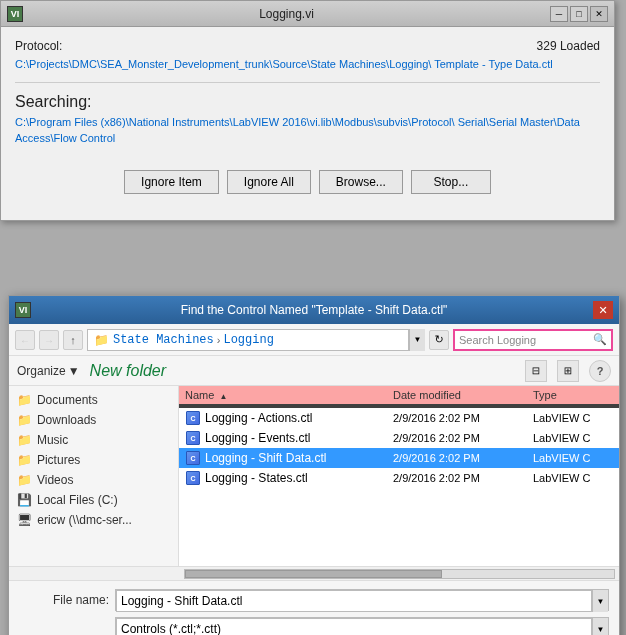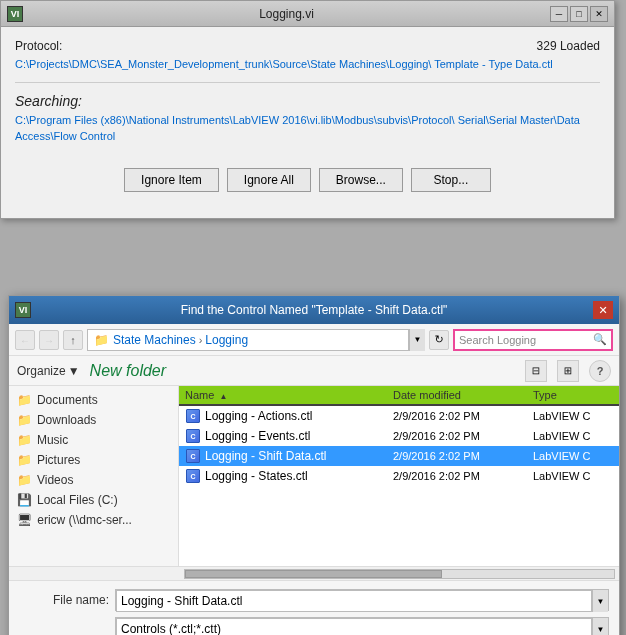--- a/index.html
+++ b/index.html
@@ -75,21 +75,21 @@
 
     .divider {
       border: none;
       border-top: 1px solid #ccc;
       margin: 10px 0;
     }
 
     .searching-section {
       margin-bottom: 16px;
     }
-    .searching-label { font-size: 14px; color: #222; margin-bottom: 4px; font-style: italic; }
+    .searching-label { font-size: 16px; color: #222; margin-bottom: 4px; }
     .search-path {
       font-size: 11px;
       color: #0066cc;
       line-height: 1.4;
     }
 
     .bg-buttons {
       display: flex;
       gap: 8px;
       justify-content: center;
@@ -174,21 +174,21 @@
       background: white;
       border: 1px solid #bbb;
       height: 22px;
       display: flex;
       align-items: center;
       padding: 0 6px;
       font-size: 12px;
       color: #333;
     }
     .breadcrumb-sep { color: #666; margin: 0 3px; font-size: 11px; }
-    .breadcrumb-link { color: #0066cc; cursor: pointer; }
+    .breadcrumb-link { color: #0066cc; cursor: pointer; font-family: Liberation Mono, monospace; }
     .breadcrumb-dropdown {
       width: 16px; height: 22px;
       background: #e0e0e0;
       border-left: 1px solid #bbb;
       display: flex; align-items: center; justify-content: center;
       font-size: 8px; cursor: pointer;
     }
     .nav-refresh {
       width: 20px; height: 20px;
       background: #e8e8e8;
@@ -262,22 +262,22 @@
     
     .file-list-panel {
       flex: 1;
       background: white;
       overflow: hidden;
       display: flex;
       flex-direction: column;
     }
     .file-list-header {
       display: flex;
-      border-bottom: 2px solid #404040;
-      background: #84cc16;
+      border-bottom: 4px solid #404040;
+      background: #fca5a5;
       font-size: 11px;
       padding: 3px 6px;
     }
     .col-name { flex: 1; font-weight: normal; cursor: pointer; color: #333; }
     .col-date { width: 140px; font-weight: normal; cursor: pointer; color: #333; }
     .col-type { width: 80px; font-weight: normal; cursor: pointer; color: #333; }
     .sort-arrow { font-size: 8px; margin-left: 2px; }
 
     .file-list-scroll {
       flex: 1;

